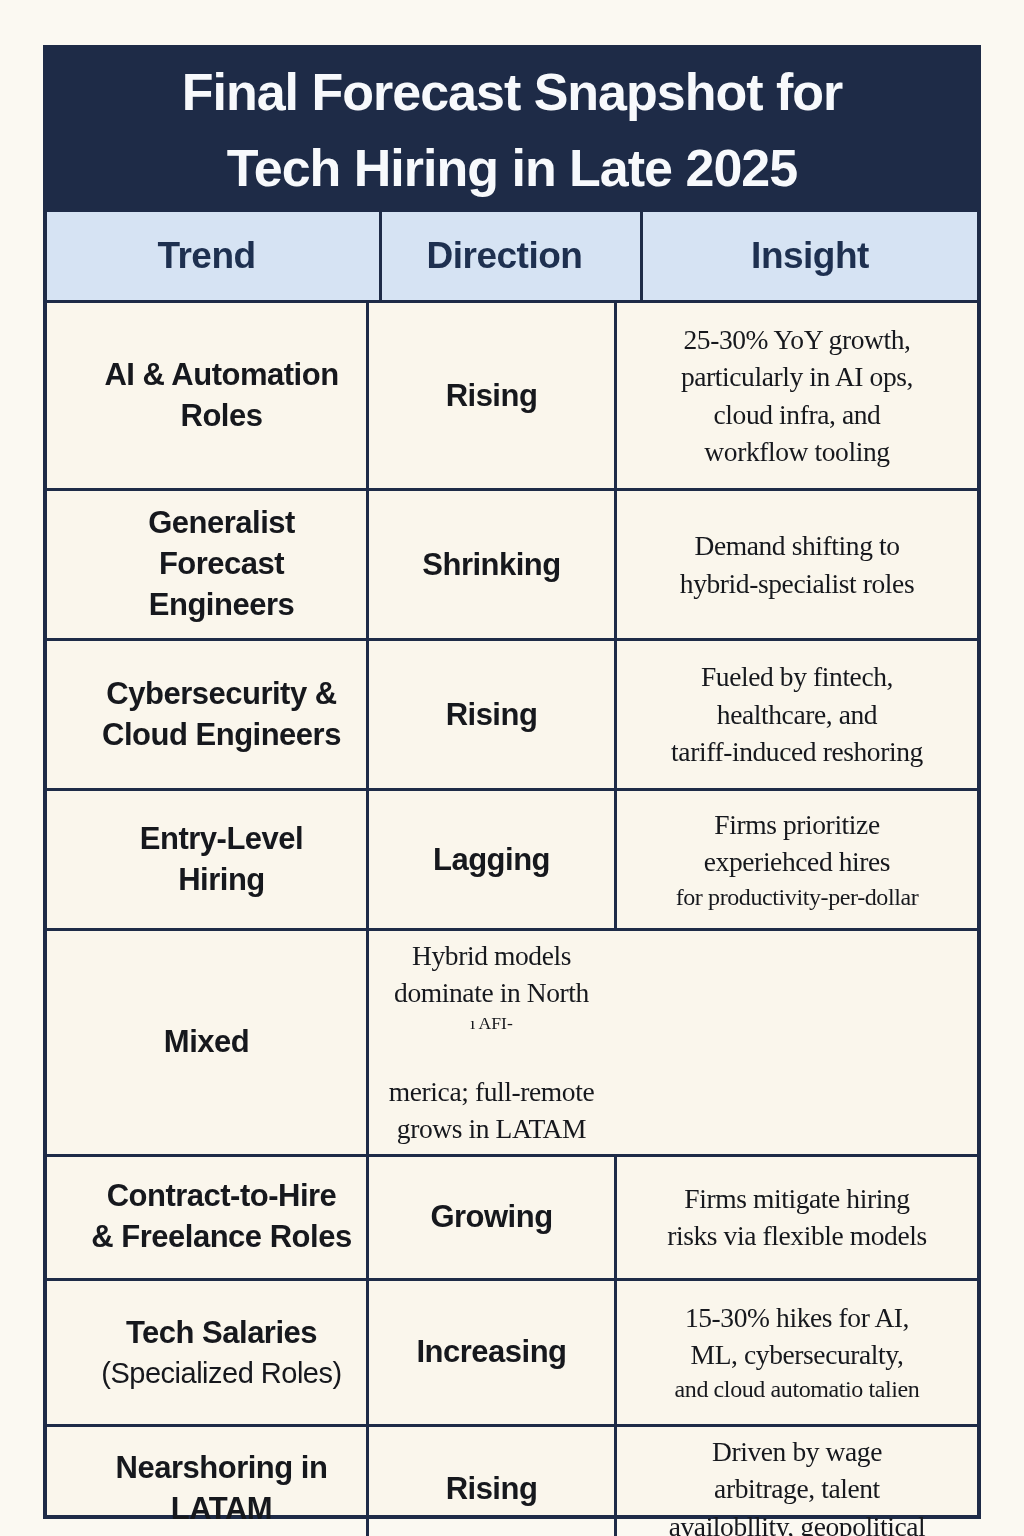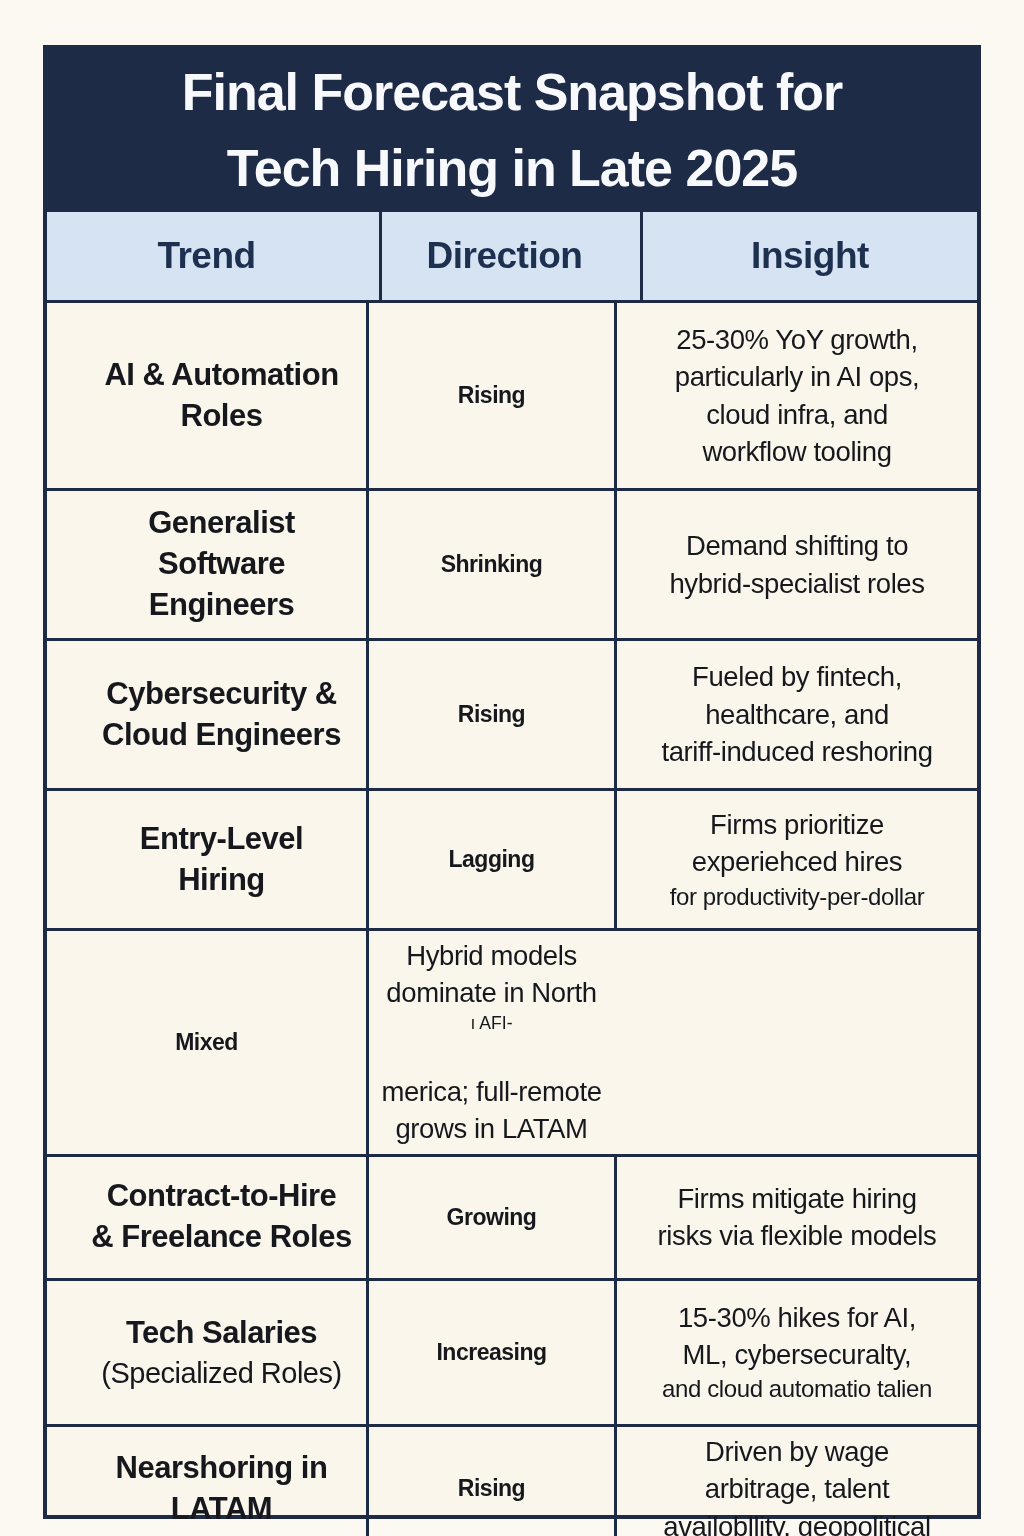--- a/index.html
+++ b/index.html
@@ -49,22 +49,22 @@
   .hlast{flex:1 1 auto}
   .cell{
     display:flex;flex-direction:column;align-items:center;justify-content:center;
     text-align:center;box-sizing:border-box;
     white-space:pre-line;
     padding:6px 10px;
   }
   .cell + .cell{border-left:3px solid #1e2b47;}
   .trend-cell{font-weight:bold;font-size:31px;line-height:1.32;letter-spacing:-0.5px;padding-left:40px;}
   .trend-sub{font-weight:normal;font-size:29px;letter-spacing:-0.5px;}
-  .dir-cell{font-weight:bold;font-size:23px;letter-spacing:-0.5px;}
-  .insight-cell{font-size:27.5px;line-height:1.36;letter-spacing:-0.4px;}
+  .dir-cell{font-weight:bold;font-size:31px;letter-spacing:-0.5px;}
+  .insight-cell{font-size:27.5px;line-height:1.36;letter-spacing:-0.4px;font-family:Liberation Serif, serif;}
   .ins-small{font-size:24px;}
   .ins-mid-small{font-size:0.64em;letter-spacing:0;}
 </style>
 </head>
 <body>
 
 <div class="table-wrap">
 
   <div class="title-band">
     <div>Final Forecast Snapshot for</div>
@@ -82,21 +82,21 @@
 Roles</div>
     <div class="cell dir-cell">Rising</div>
     <div class="cell insight-cell">25-30% YoY growth,
 particularly in AI ops,
 cloud infra, and
 workflow tooling</div>
   </div>
 
   <div class="trow h150">
     <div class="cell trend-cell">Generalist
-Software
+Forecast
 Engineers</div>
     <div class="cell dir-cell">Shrinking</div>
     <div class="cell insight-cell">Demand shifting to
 hybrid-specialist roles</div>
   </div>
 
   <div class="trow h150">
     <div class="cell trend-cell">Cybersecurity &amp;
 Cloud Engineers</div>
     <div class="cell dir-cell">Rising</div>

